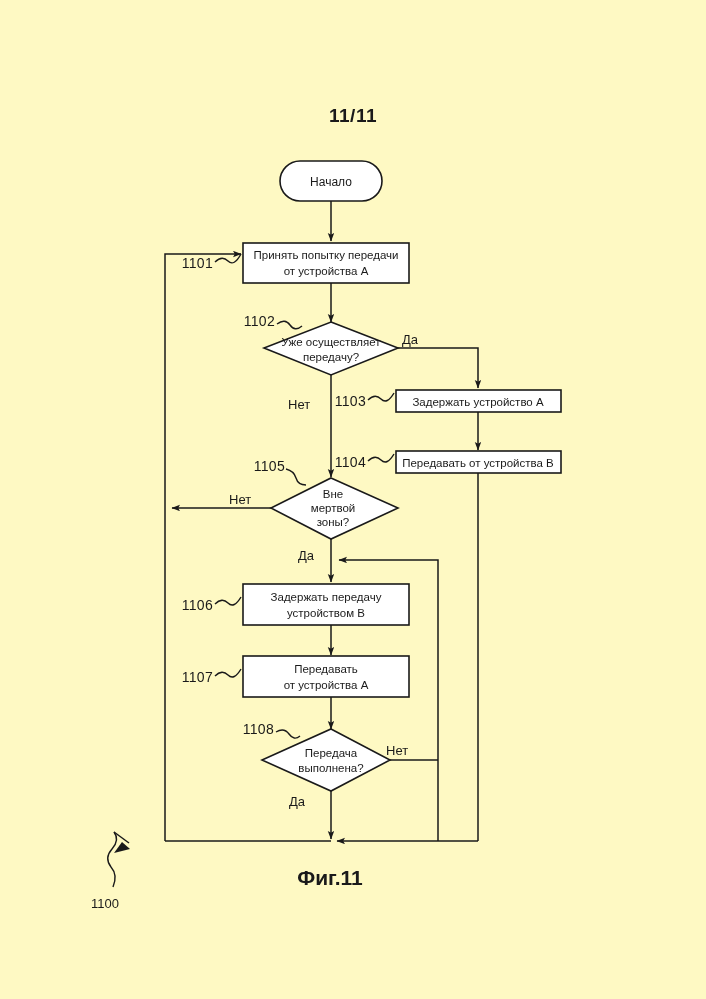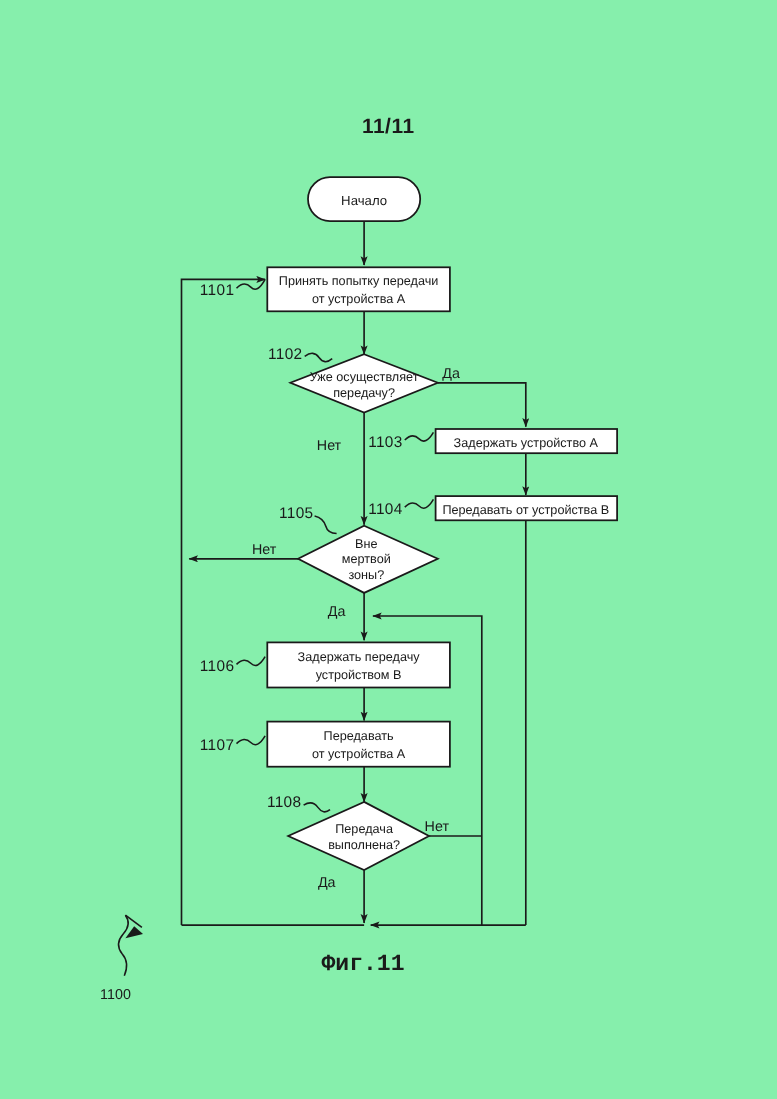--- a/index.html
+++ b/index.html
@@ -8,21 +8,21 @@
     background: #ffffff;
   }
   body {
     font-family: "Liberation Sans", sans-serif;
     color: #1a1a1a;
   }
   #page {
     position: relative;
     width: 706px;
     height: 999px;
-    background: #86efac;
+    background: #fef9c3;
     overflow: hidden;
   }
   #diagram-svg {
     position: absolute;
     left: 0;
     top: 0;
     width: 706px;
     height: 999px;
   }
   .page-number {
@@ -36,21 +36,20 @@
     letter-spacing: 0.5px;
   }
   .fig-caption {
     position: absolute;
     left: 190px;
     top: 866px;
     width: 280px;
     text-align: center;
     font-size: 21px;
     font-weight: bold;
-    font-family: Liberation Mono, monospace;
   }
   svg text {
     font-family: "Liberation Sans", sans-serif;
     fill: #1a1a1a;
   }
   .node-label {
     font-size: 11.5px;
     text-anchor: middle;
   }
   .oval-label {

